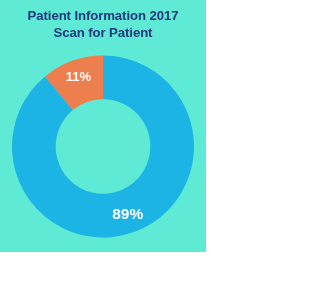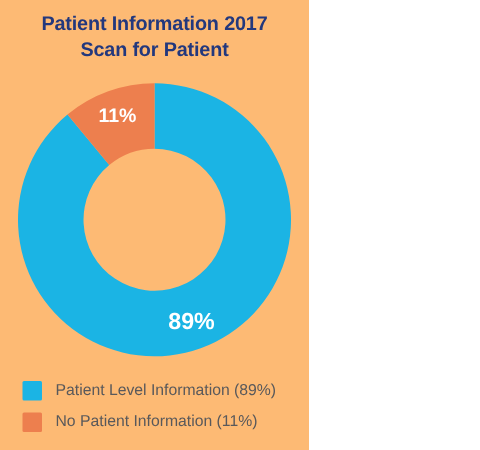--- a/index.html
+++ b/index.html
@@ -10,22 +10,22 @@
   body {
     width: 206px;
     height: 300px;
     overflow: hidden;
     font-family: "Liberation Sans", sans-serif;
     -webkit-font-smoothing: antialiased;
   }
   #chart-card {
     position: relative;
     width: 206px;
-    height: 300px;
-    background: #fdba74;
+    height: 252px;
+    background: #5eead4;
     box-sizing: border-box;
   }
 
   
   #chart-title {
     position: absolute;
     top: 8px;
     left: 0;
     width: 206px;
     text-align: center;
@@ -106,24 +106,14 @@
     <svg id="donut-svg" viewBox="0 0 182 183">
       <g>
         <path id="slice-blue" d="M 32.994416932869264 21.383294907403155 A 91 91 0 1 0 91.00000000000003 0.5 L 91.00000000000001 44.18 A 47.32 47.32 0 1 1 60.83709680509202 55.03931335184964 Z" fill="#1BB4E4"></path>
         <path id="slice-orange" d="M 91 0.5 A 91 91 0 0 0 32.994416932869264 21.383294907403155 L 60.83709680509202 55.03931335184964 A 47.32 47.32 0 0 1 91 44.18 Z" fill="#ED7F4E"></path>
       </g>
       <text id="label-blue" class="slice-label" x="115.7" y="160.0">89%</text>
       <text id="label-orange" class="slice-label small" x="66.3" y="23.0">11%</text>
     </svg>
   </div>
 
-  <div id="legend">
-    <div class="legend-row">
-      <span class="legend-swatch" id="swatch-0" style="background: rgb(27, 180, 228);"></span>
-      <span class="legend-label">Patient Level Information (89%)</span>
-    </div>
-    <div class="legend-row">
-      <span class="legend-swatch" id="swatch-1" style="background: rgb(237, 127, 78);"></span>
-      <span class="legend-label">No Patient Information (11%)</span>
-    </div>
-  </div>
 
 </div>
 
 </body></html>

